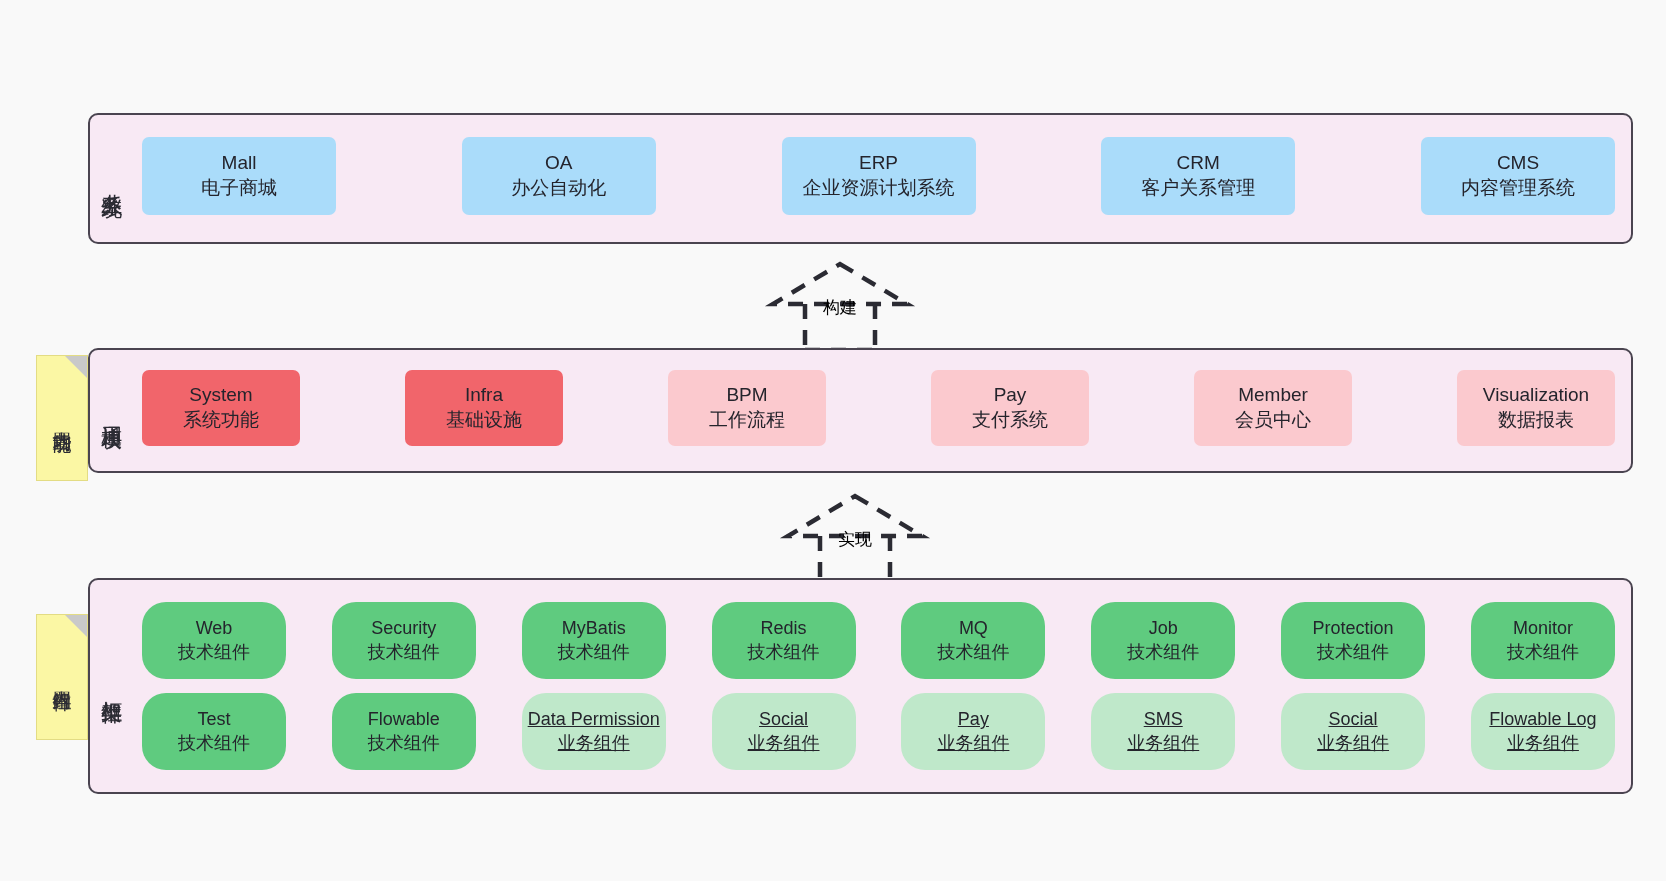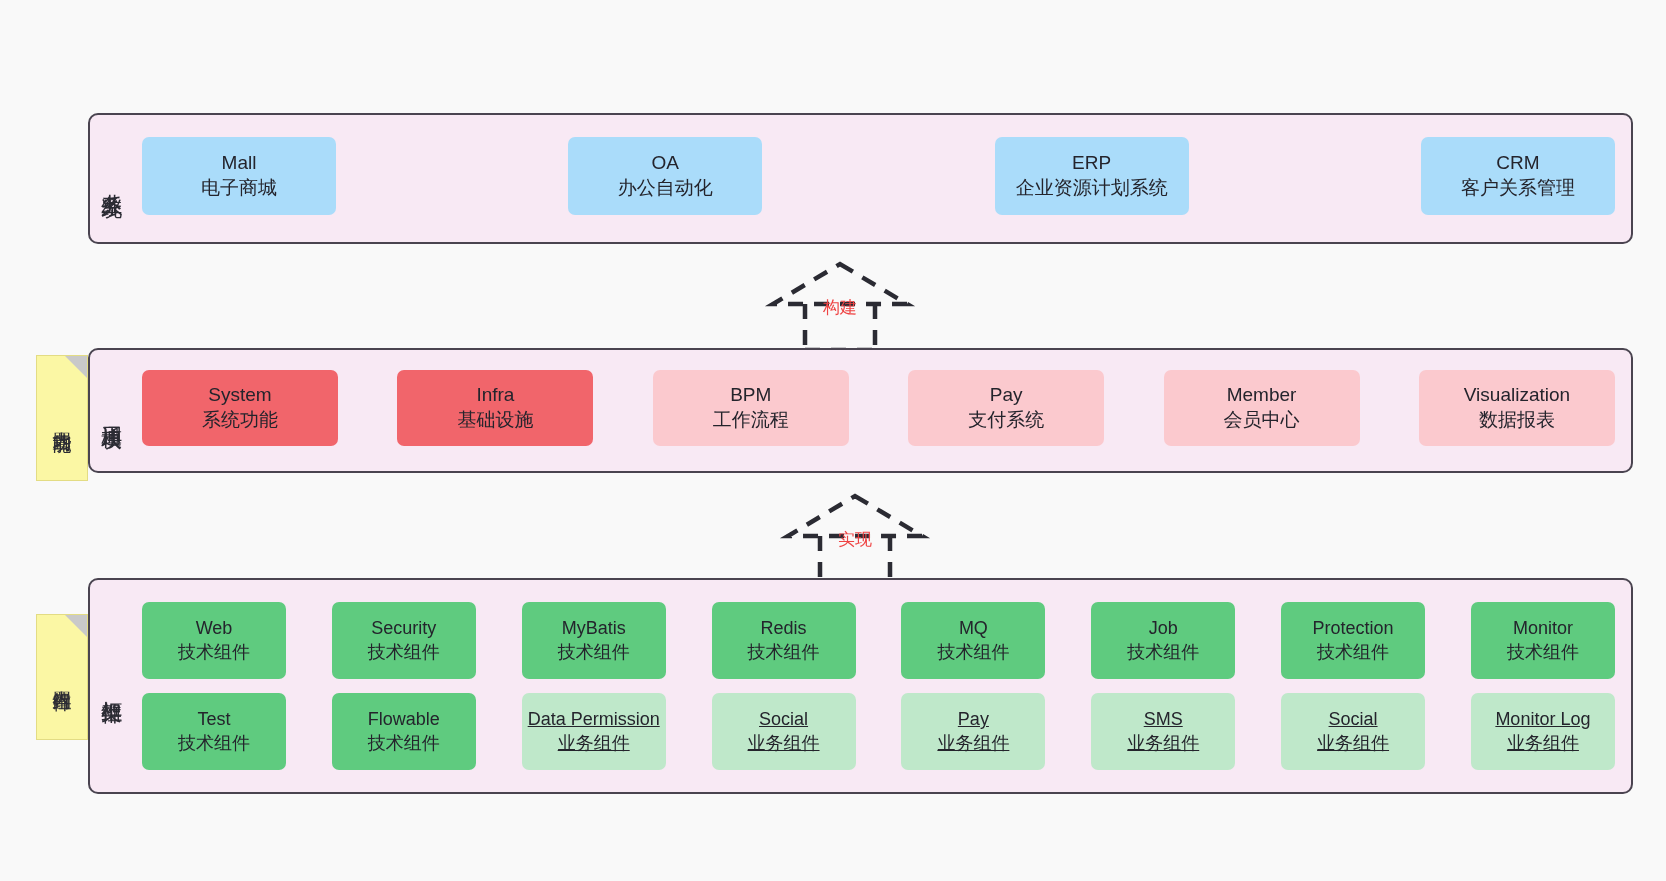--- a/index.html
+++ b/index.html
@@ -87,32 +87,33 @@
   #layer-business { left: 88px; top: 113px; width: 1545px; height: 131px; }
   #layer-business .card {
     background: #aadcfa;
     width: 194px;
     height: 78px;
   }
 
   
   #layer-modules { left: 88px; top: 348px; width: 1545px; height: 125px; }
   #layer-modules .card {
-    width: 196px;
+    width: 158px;
     height: 76px;
   }
   .card.red    { background: #f1656b; }
   .card.pink   { background: #fbc9ce; }
 
   
   #layer-framework { left: 88px; top: 578px; width: 1545px; height: 216px; }
   #layer-framework .card {
     width: 144px;
     height: 77px;
     font-size: 18px;
+    border-radius: 24px;
   }
   .card.green-dark  { background: #5fcb7f; }
   .card.green-light { background: #bfe8ca; text-decoration: underline; }
 
   
   .note {
     position: absolute;
     width: 52px;
     background: #fbf7a4;
     border: 1px solid #e3dc84;
@@ -150,21 +151,21 @@
   #arrow-realize { left: 770px; top: 490px; }
 
   .arrow svg { display: block; overflow: visible; }
 
   .arrow-label {
     position: absolute;
     left: 50%;
     transform: translateX(-50%);
     top: 38px;
     font-size: 17px;
-    color: #ef4444;
+    color: #000000;
     background: transparent;
     white-space: nowrap;
     user-select: none;
   }
 </style>
 </head>
 <body>
 
 <div class="layer" id="layer-business">
   <div class="layer-label">业务系统</div>
@@ -177,20 +178,24 @@
       <span class="title-en">OA</span>
       <span class="title-cn">办公自动化</span>
     </div>
     <div class="card">
       <span class="title-en">ERP</span>
       <span class="title-cn">企业资源计划系统</span>
     </div>
     <div class="card">
       <span class="title-en">CRM</span>
       <span class="title-cn">客户关系管理</span>
+    </div>
+    <div class="card">
+      <span class="title-en">CMS</span>
+      <span class="title-cn">内容管理系统</span>
     </div>
   </div>
 </div>
 
 <div class="arrow" id="arrow-build">
   <svg width="170" height="92" viewBox="0 0 170 92">
     <polygon points="85,6 152,46 18,46" fill="none" stroke="#2b2b33" stroke-width="4.5" stroke-dasharray="15,11" stroke-linejoin="miter"></polygon>
     <path d="M50,46 L50,92 M120,46 L120,92 M50,92 L120,92" fill="none" stroke="#2b2b33" stroke-width="4.5" stroke-dasharray="15,11"></path>
   </svg>
   <span class="arrow-label">构建</span>
@@ -306,19 +311,19 @@
       </div>
       <div class="card green-light">
         <span class="title-en">SMS</span>
         <span class="title-cn">业务组件</span>
       </div>
       <div class="card green-light">
         <span class="title-en">Social</span>
         <span class="title-cn">业务组件</span>
       </div>
       <div class="card green-light">
-        <span class="title-en">Monitor Log</span>
+        <span class="title-en">Flowable Log</span>
         <span class="title-cn">业务组件</span>
       </div>
     </div>
 
   </div>
 </div>
 
 </body></html>

